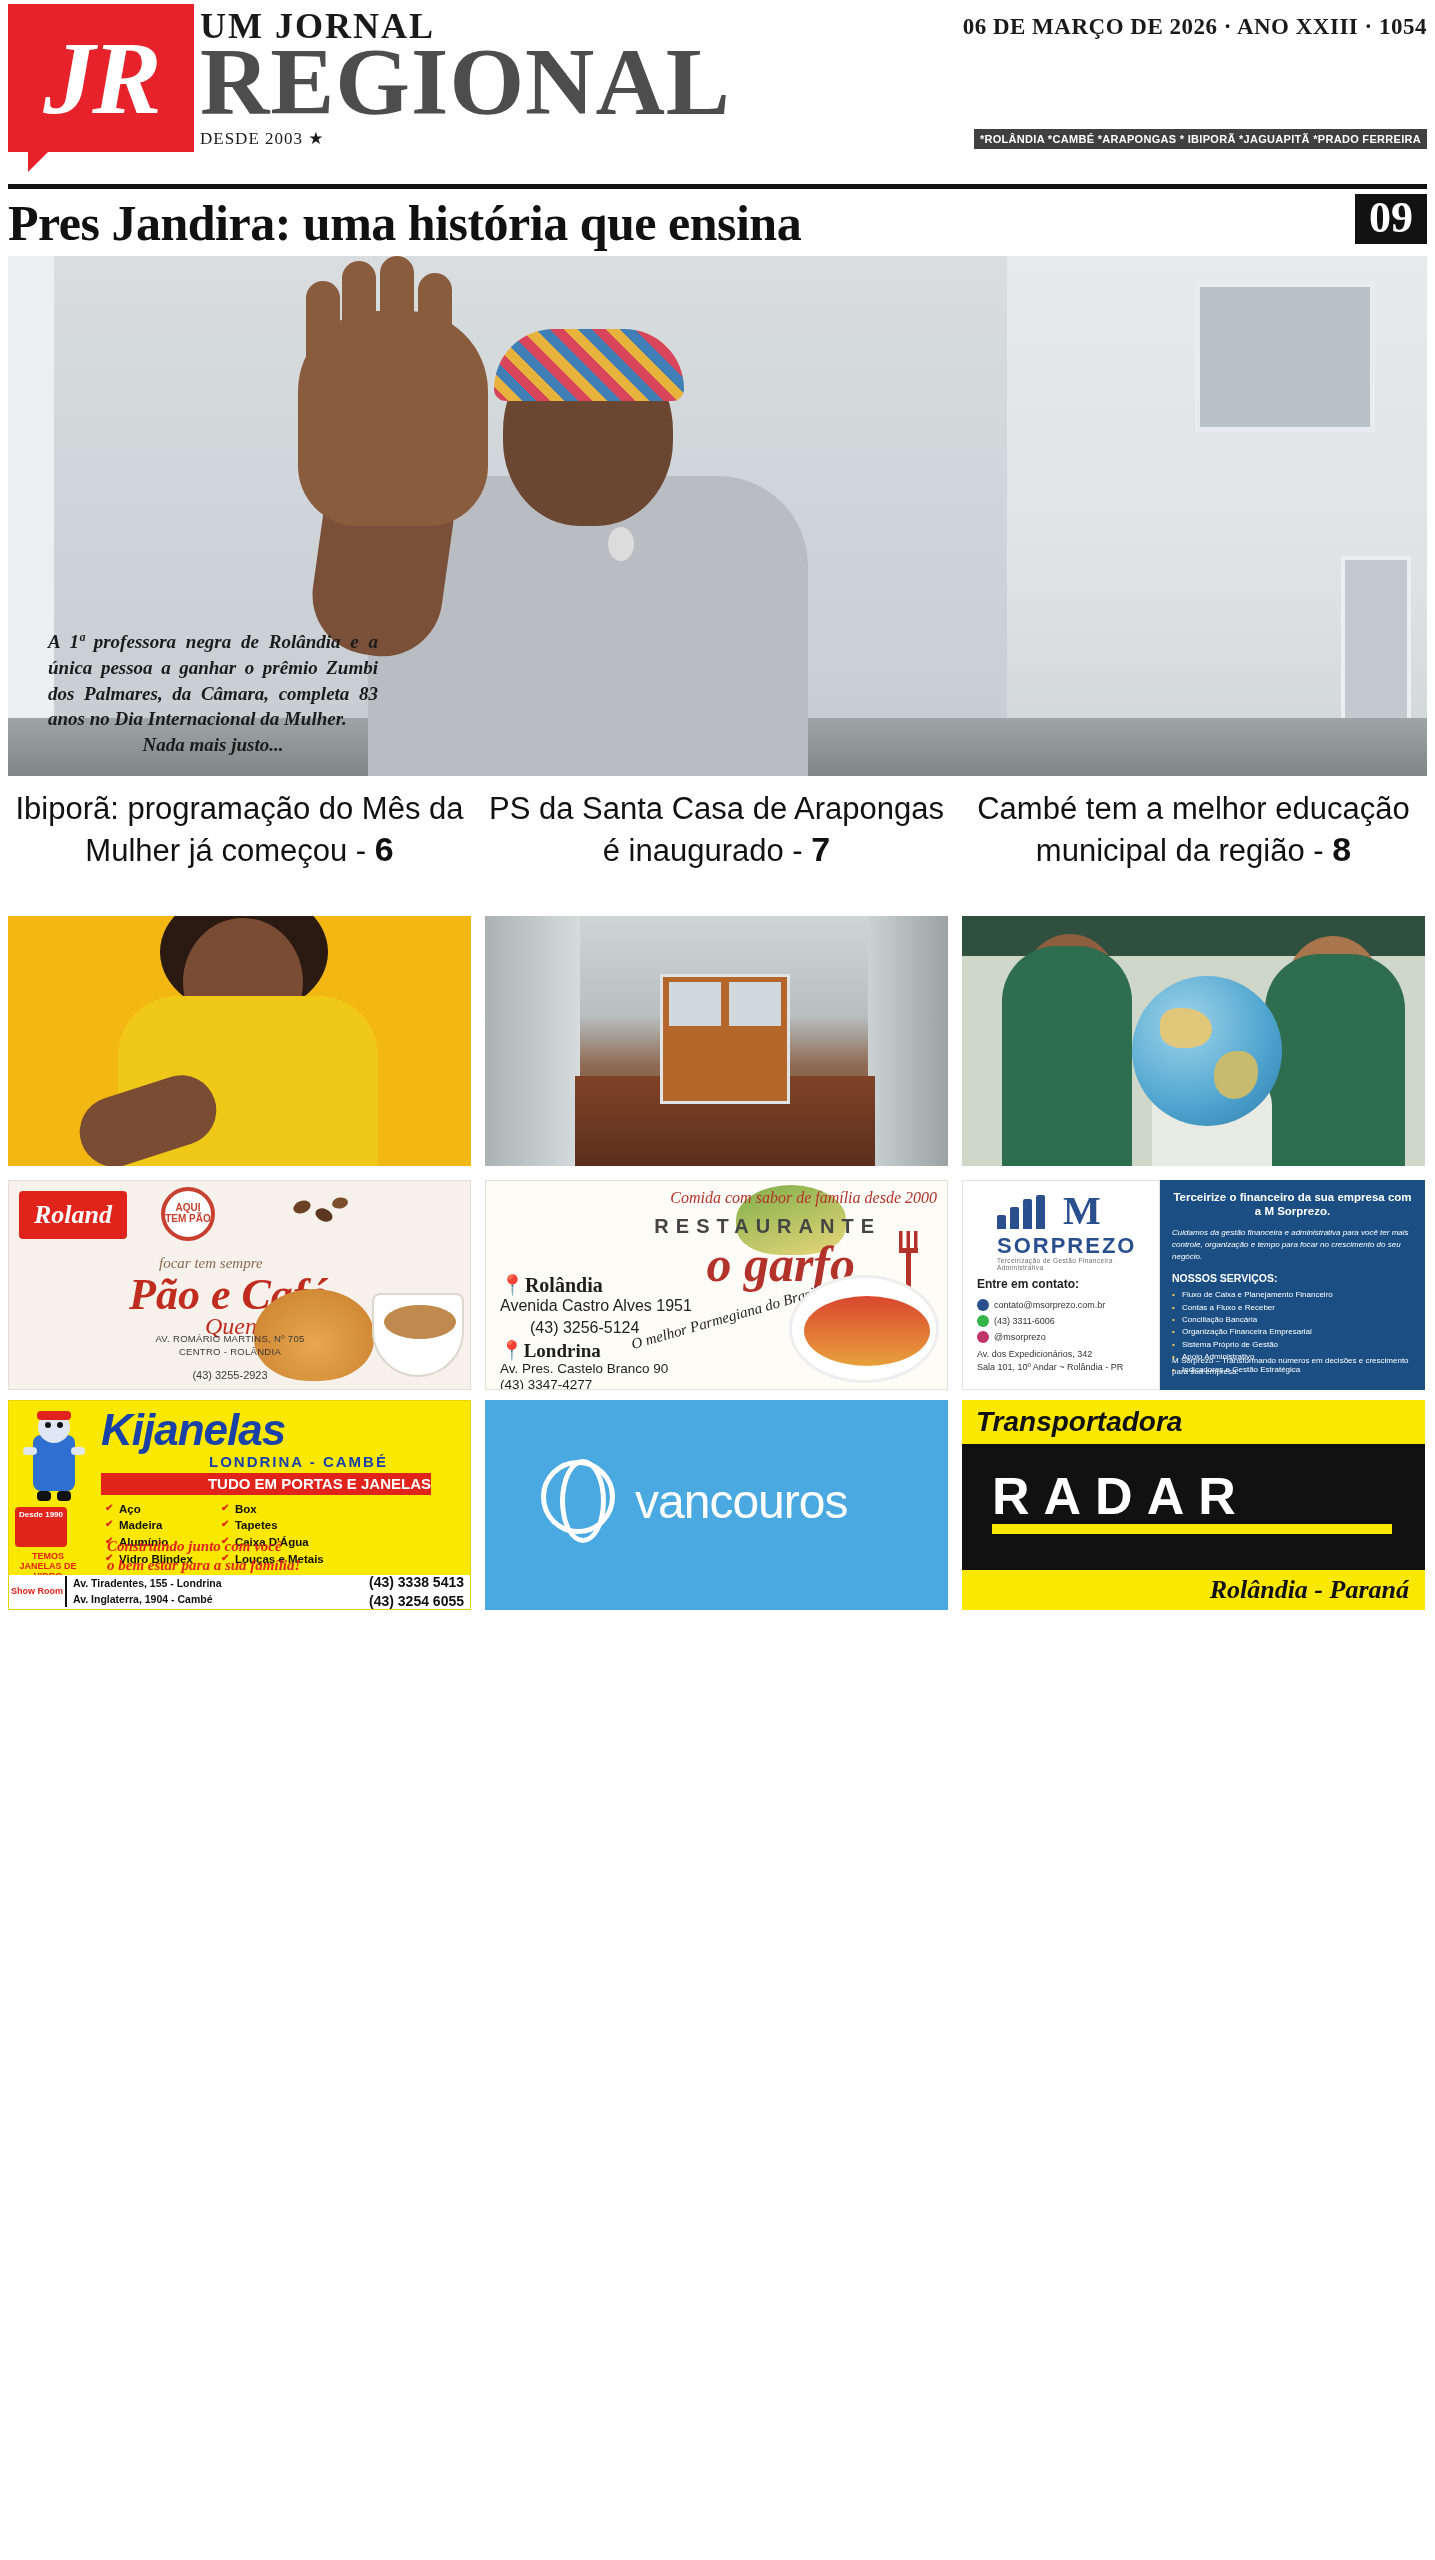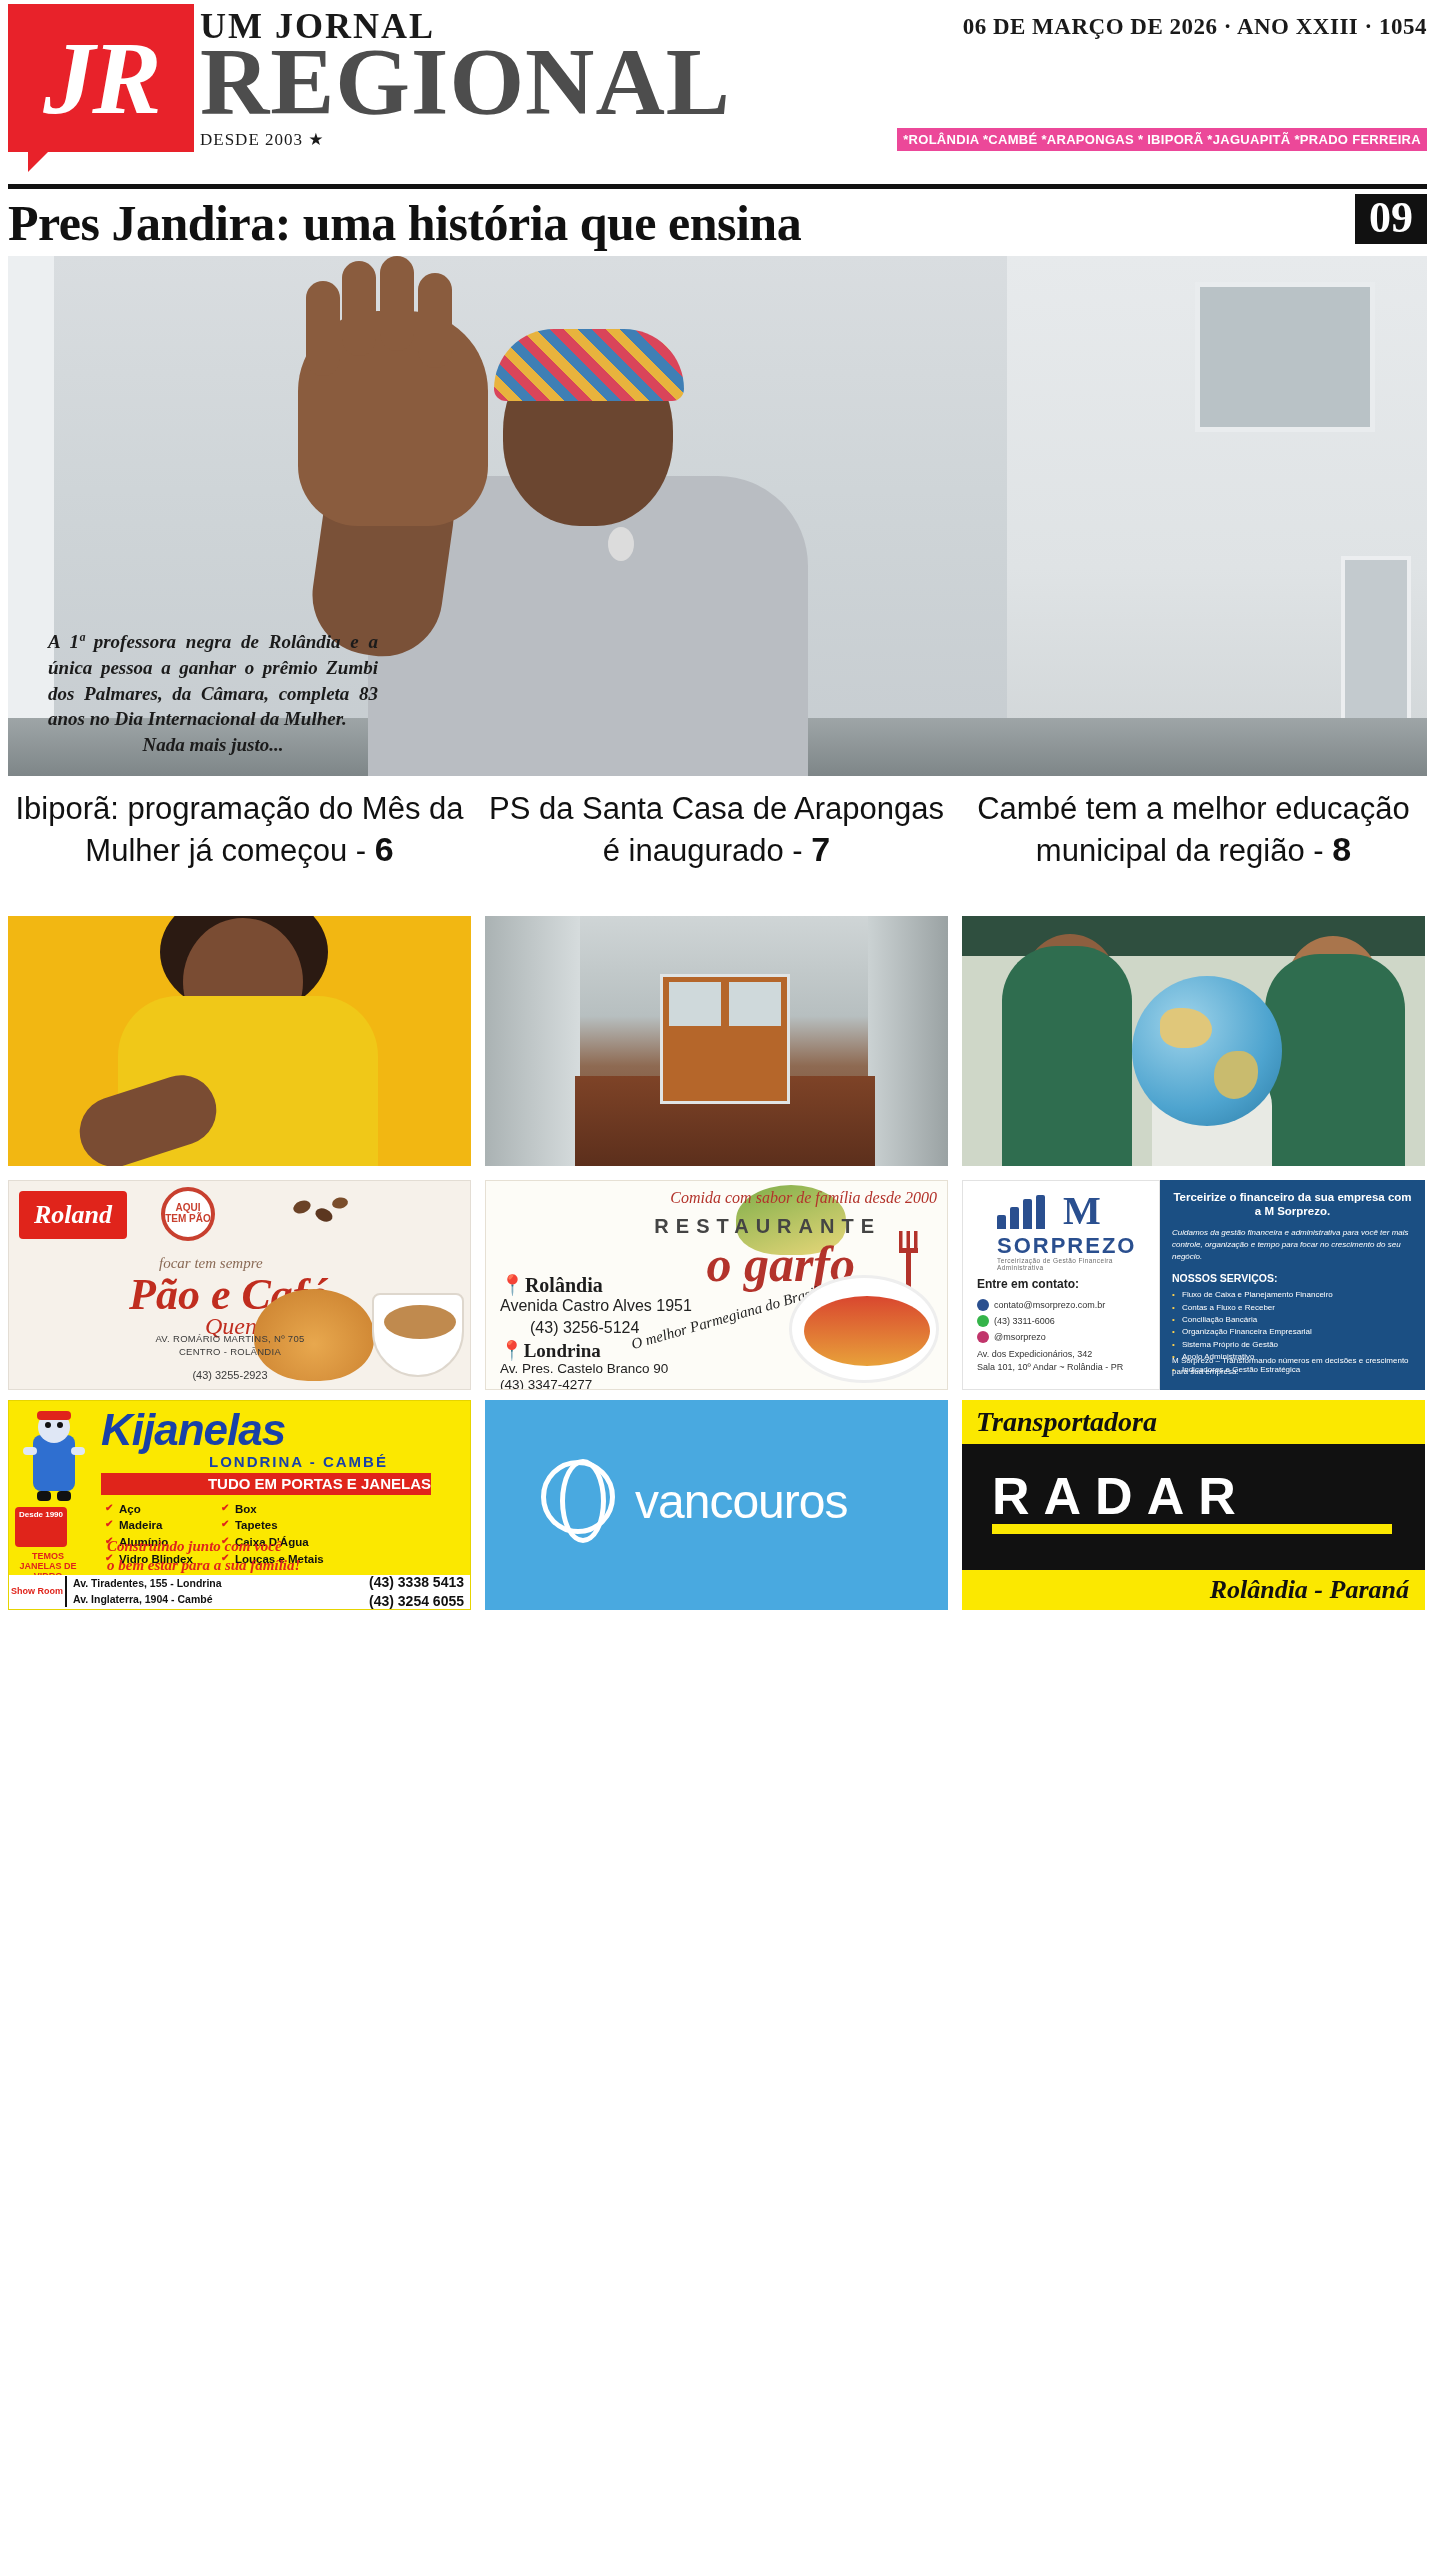--- a/index.html
+++ b/index.html
@@ -49,21 +49,21 @@
     letter-spacing: 1px; margin-top: -6px;
   }
   .mast-line3 {
     display: flex; align-items: center; justify-content: space-between; margin-top: 2px;
   }
   .desde {
     font-family: "Liberation Serif", serif;
     font-size: 17px; color: #1a1a1a; letter-spacing: 1px;
   }
   .cities {
-    background: #ec4899; color: #fff; font-size: 13px; font-weight: bold;
+    background: #404040; color: #fff; font-size: 11px; font-weight: bold;
     padding: 4px 6px; letter-spacing: .3px; font-family: "Liberation Sans", sans-serif;
   }
   .rule { height: 5px; background: #111; margin: 6px 8px 0 8px; }
 
   
   .lead-head {
     font-family: "Liberation Serif", serif;
     font-weight: bold; font-size: 50px; color: #111;
     padding: 8px 8px 6px 8px; line-height: 1.05; letter-spacing: -.5px;
   }
@@ -270,21 +270,21 @@
   .kija-tel { margin-left:auto; padding-right:8px; font-size:14px; font-weight:bold; color:#111; line-height:1.3; text-align:right; }
 
   .ad-van { width: 463px; height: 210px; background:#49a9e0; position:relative; }
   .van-logo { position:absolute; left:56px; top:60px; width:74px; height:74px; border:5px solid #fff; border-radius:50%; }
   .van-logo:before { content:""; position:absolute; left:14px; top:-6px; width:36px; height:74px;
      border:5px solid #fff; border-radius:50%; }
   .van-name { position:absolute; left:150px; top:74px; font-size:48px; color:#fff; letter-spacing:-1px; }
 
   .ad-radar { width: 463px; height: 210px; background:#111; position:relative; }
   .radar-top { position:absolute; left:0; top:0; width:463px; height:44px; background:#fbe800; }
-  .radar-top span { font-family:Liberation Serif, serif; font-style:italic; font-weight:bold;
+  .radar-top span { font-family:Liberation Sans, sans-serif; font-style:italic; font-weight:bold;
      font-size:28px; color:#111; line-height:44px; padding-left:14px; }
   .radar-word { position:absolute; left:30px; top:66px; font-family:"Liberation Sans",sans-serif;
      font-weight:bold; font-size:52px; letter-spacing:14px; color:#fff; }
   .radar-stripe { position:absolute; left:30px; top:124px; width:400px; height:10px; background:#fbe800; }
   .radar-bot { position:absolute; left:0; bottom:0; width:463px; height:40px; background:#fbe800; }
   .radar-bot span { font-family:"Liberation Serif",serif; font-style:italic; font-weight:bold;
      font-size:26px; color:#111; line-height:40px; display:block; text-align:right; padding-right:16px; }
 </style>
 </head>
 <body>

